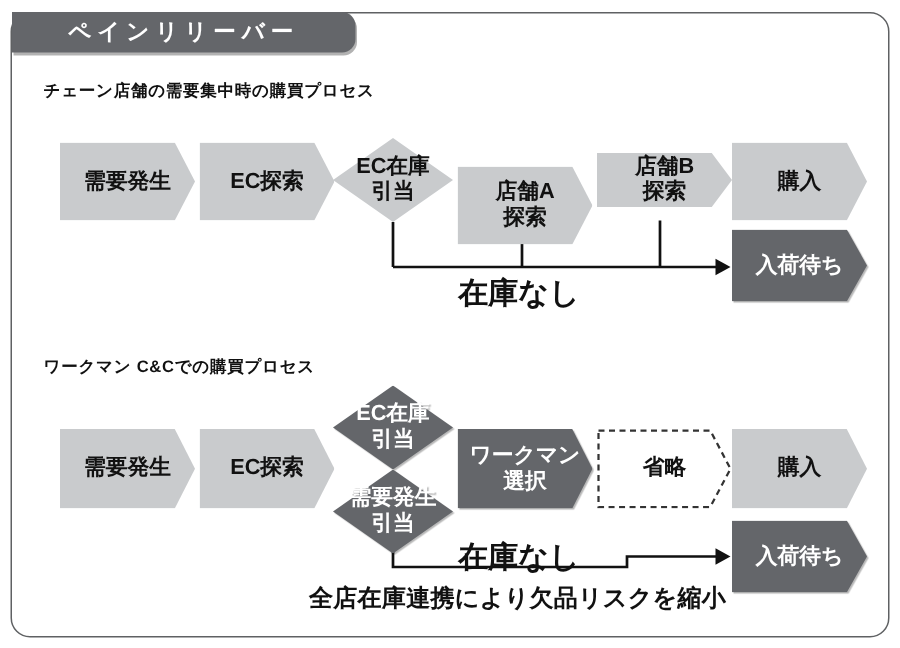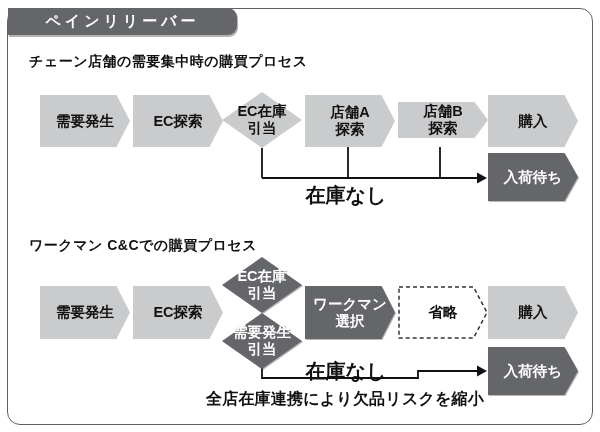--- a/index.html
+++ b/index.html
@@ -24,21 +24,21 @@
   .badge{
     position:absolute;left:8px;top:8px;width:229px;height:27px;z-index:3;
     background:var(--dark-shape);
     border-radius:0 9px 9px 0;
     box-shadow:1px 2px 0 rgba(0,0,0,0.30);
     display:flex;align-items:center;justify-content:center;
     color:var(--text-light);font-weight:bold;font-size:15px;letter-spacing:4px;
   }
   .section-title{
     position:absolute;left:29px;z-index:2;
-    color:var(--text-dark);font-weight:bold;font-size:14px;letter-spacing:0.5px;
+    color:var(--text-dark);font-weight:bold;font-size:11px;letter-spacing:0.5px;
   }
   #title1{top:53px;}
   #title2{top:237px;}
 
   .node{position:absolute;display:flex;align-items:center;justify-content:center;z-index:2;}
   .node .shape{position:absolute;inset:0;}
   .node .label{
     position:relative;z-index:1;text-align:center;white-space:pre-line;
     font-weight:bold;font-size:14.5px;line-height:17px;color:var(--text-dark);
   }
@@ -103,21 +103,21 @@
   </div>
   <div class="node chev" style="left:133px;top:95px;width:90px;height:52px;">
     <div class="shape"></div>
     <div class="label">EC探索</div>
   </div>
   <div class="node diamond" style="left:222px;top:92px;width:80px;height:56px;">
     <div class="shape"></div>
     <div class="label">EC在庫
 引当</div>
   </div>
-  <div class="node chev" style="left:305px;top:95px;width:90px;height:52px;">
+  <div class="node chev" style="left:305px;top:111px;width:90px;height:52px;">
     <div class="shape"></div>
     <div class="label">店舗A
 探索</div>
   </div>
   <div class="node chev" style="left:398px;top:102px;width:90px;height:36px;">
     <div class="shape"></div>
     <div class="label">店舗B
 探索</div>
   </div>
   <div class="node chev" style="left:488px;top:95px;width:90px;height:52px;">

